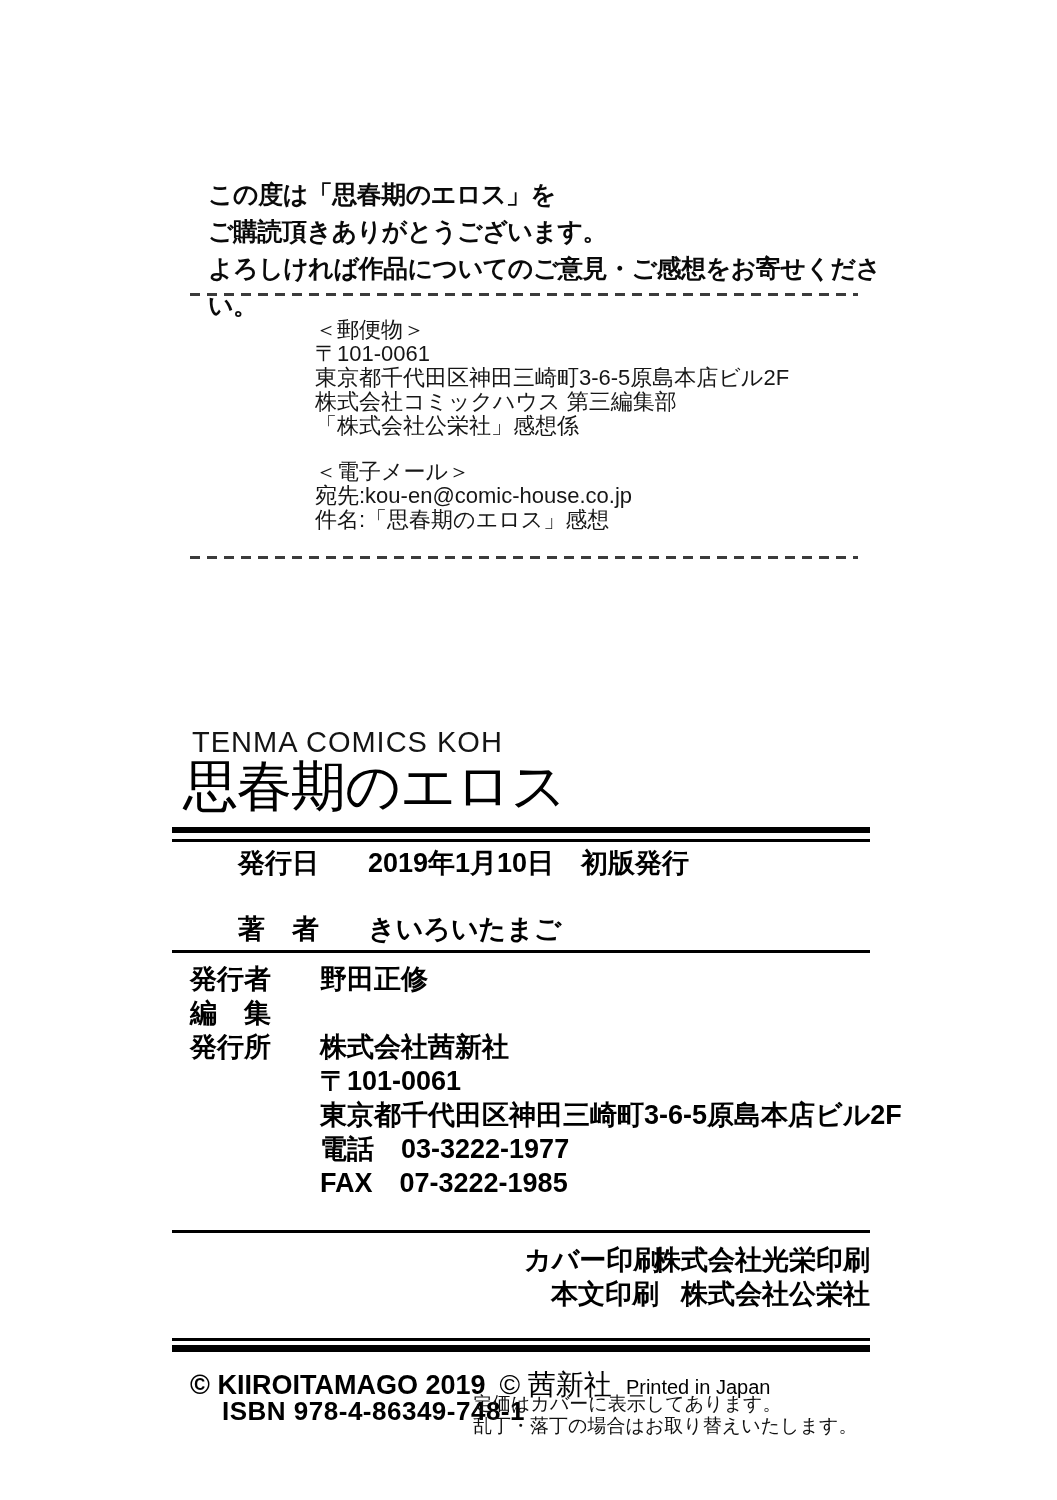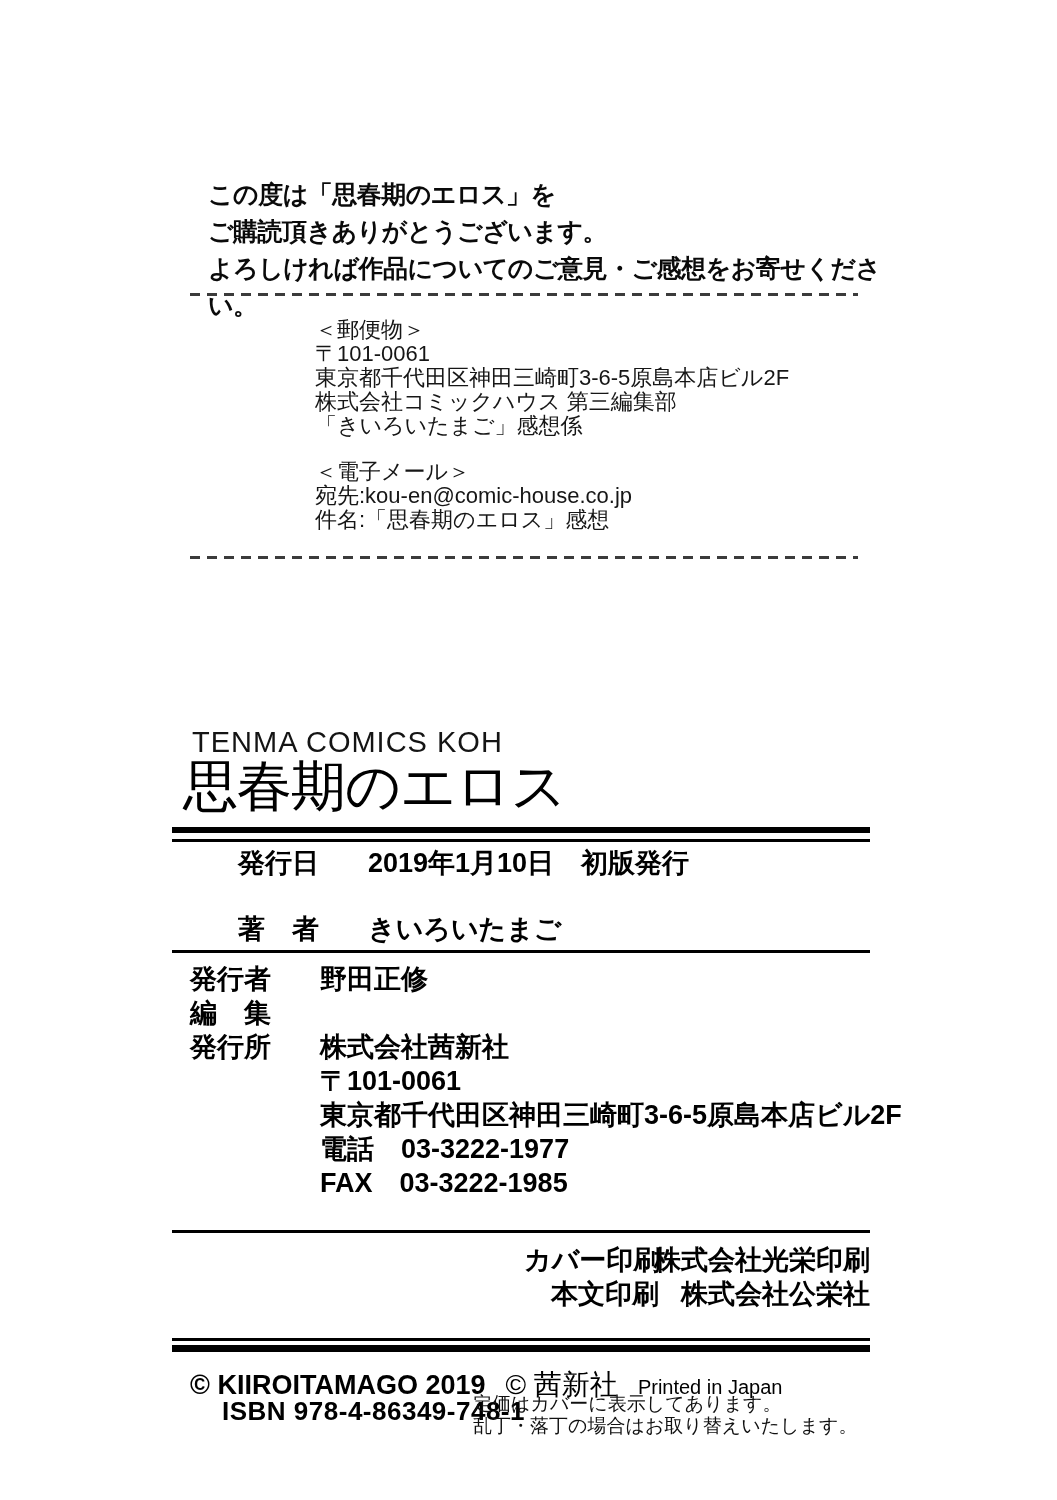--- a/index.html
+++ b/index.html
@@ -56,21 +56,21 @@
   .sec1 .row { line-height:30px; }
   .sec1 .row + .row { margin-top:36px; }
   .sec2 { top:962px; }
   .sec2 .row { line-height:34px; }
   .sec3 { top:1243px; }
   .sec3 .row { line-height:34px;justify-content:flex-end; }
   .sec3 .row:nth-child(3) .label { padding-left:14px; box-sizing:border-box; }
 
   
   .copyright {
-    left:190px; top:1366px; display:flex; align-items:baseline; gap:20px; white-space:nowrap;
+    left:190px; top:1366px; display:flex; align-items:baseline; gap:14px; white-space:nowrap;
   }
   .c-author { font-weight:700; font-size:27px; }
   .c-pub { font-weight:400; font-size:28px; }
   .c-printed { font-weight:400; font-size:20px; color:#000000; }
   .isbn { left:190px; top:1396px; font-weight:700; font-size:26px; letter-spacing:0.5px;margin-left:32px; }
   .notes { left:473px; top:1393px; font-size:19px; line-height:21.5px; color:#101010; }
   .notes div { white-space:nowrap; }
 </style>
 </head>
 <body>
@@ -81,21 +81,21 @@
   <div>よろしければ作品についてのご意見・ご感想をお寄せください。</div>
 </div>
 
 <div class="abs dashed dash1"></div>
 
 <div class="abs contact postal">
   <div>＜郵便物＞</div>
   <div>〒101-0061</div>
   <div>東京都千代田区神田三崎町3-6-5原島本店ビル2F</div>
   <div>株式会社コミックハウス 第三編集部</div>
-  <div>「きいろいたまご」感想係</div>
+  <div>「株式会社公栄社」感想係</div>
 </div>
 
 <div class="abs contact email">
   <div>＜電子メール＞</div>
   <div>宛先:kou-en@comic-house.co.jp</div>
   <div>件名:「思春期のエロス」感想</div>
 </div>
 
 <div class="abs dashed dash2"></div>
 
@@ -137,21 +137,21 @@
   <div class="row">
     <span class="label"></span>
     <span class="value">東京都千代田区神田三崎町3-6-5原島本店ビル2F</span>
   </div>
   <div class="row">
     <span class="label"></span>
     <span class="value">電話　03-3222-1977</span>
   </div>
   <div class="row">
     <span class="label"></span>
-    <span class="value">FAX　03-3222-1985</span>
+    <span class="value">FAX　07-3222-1985</span>
   </div>
 </div>
 
 <div class="abs rule rule-b"></div>
 
 <div class="abs sec sec3">
   <div class="row">
     <span class="label">カバー印刷</span>
     <span class="value">株式会社光栄印刷</span>
   </div>

